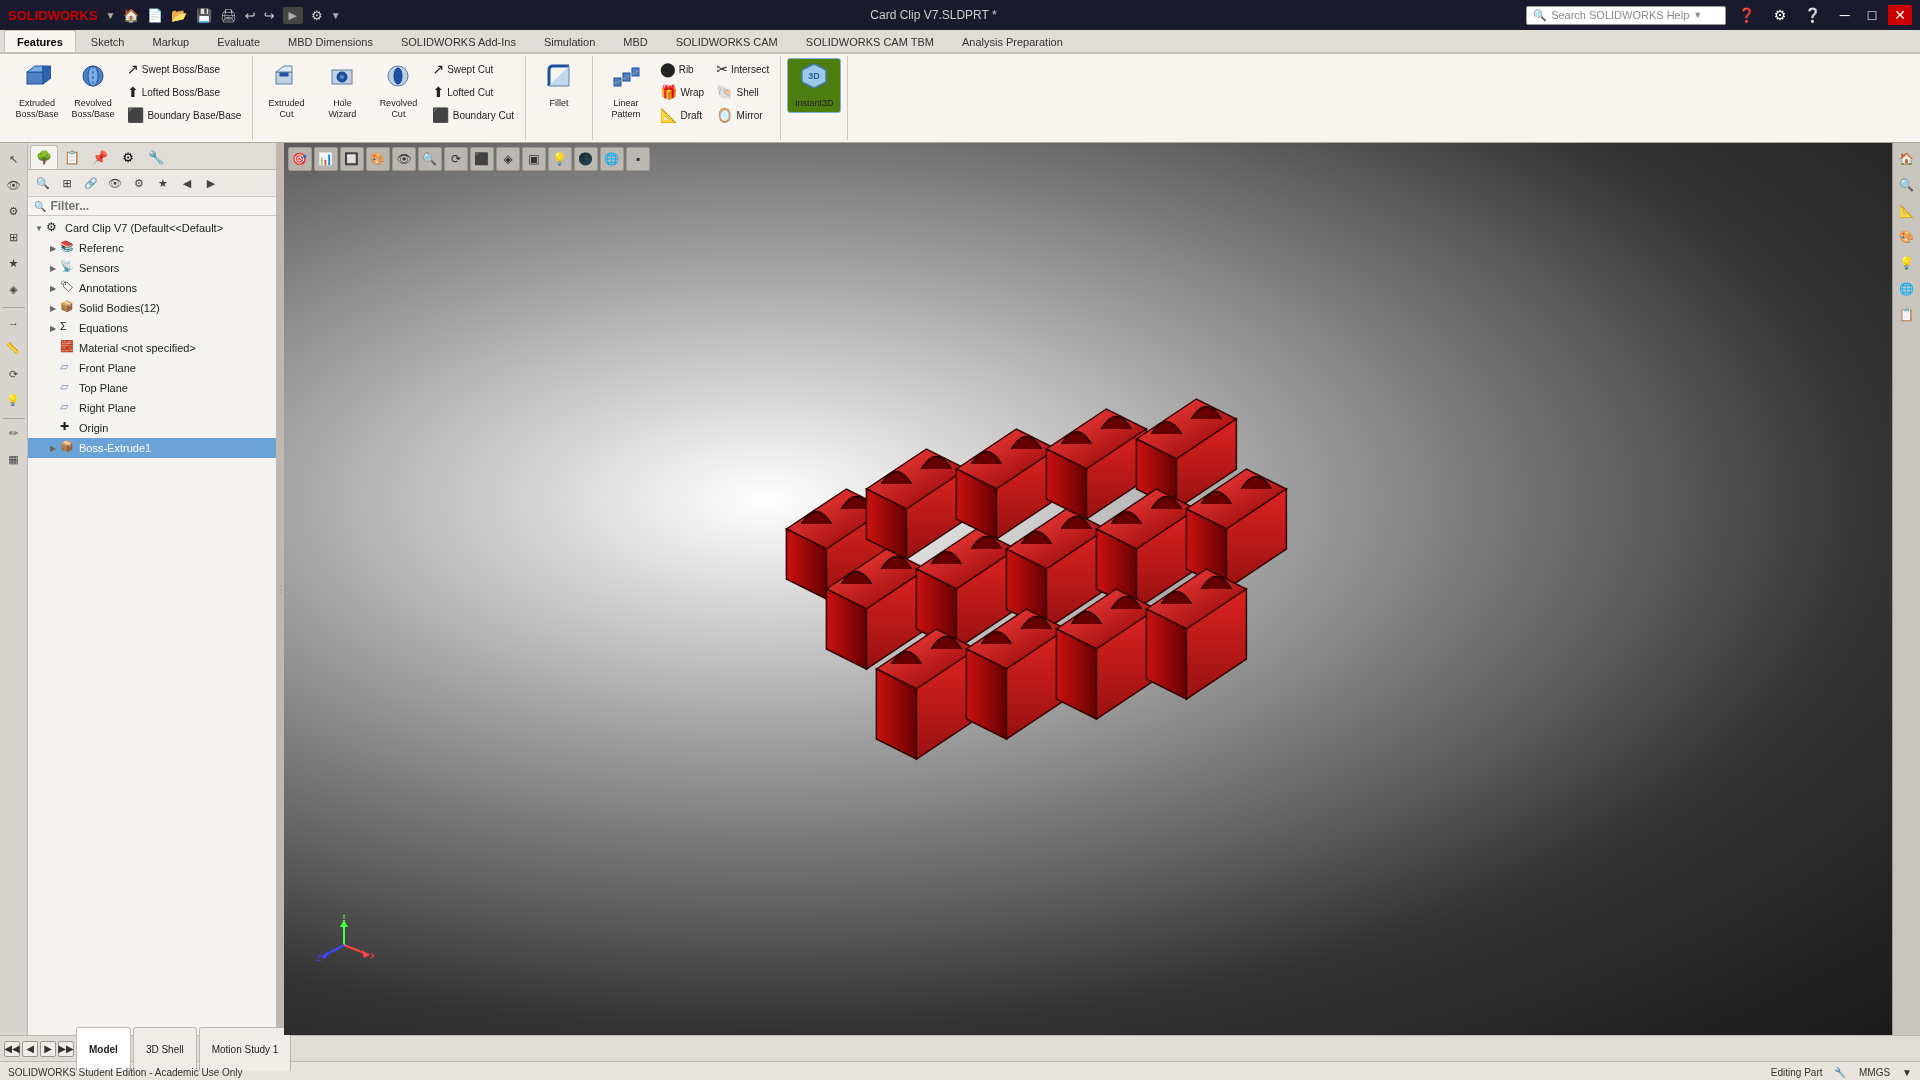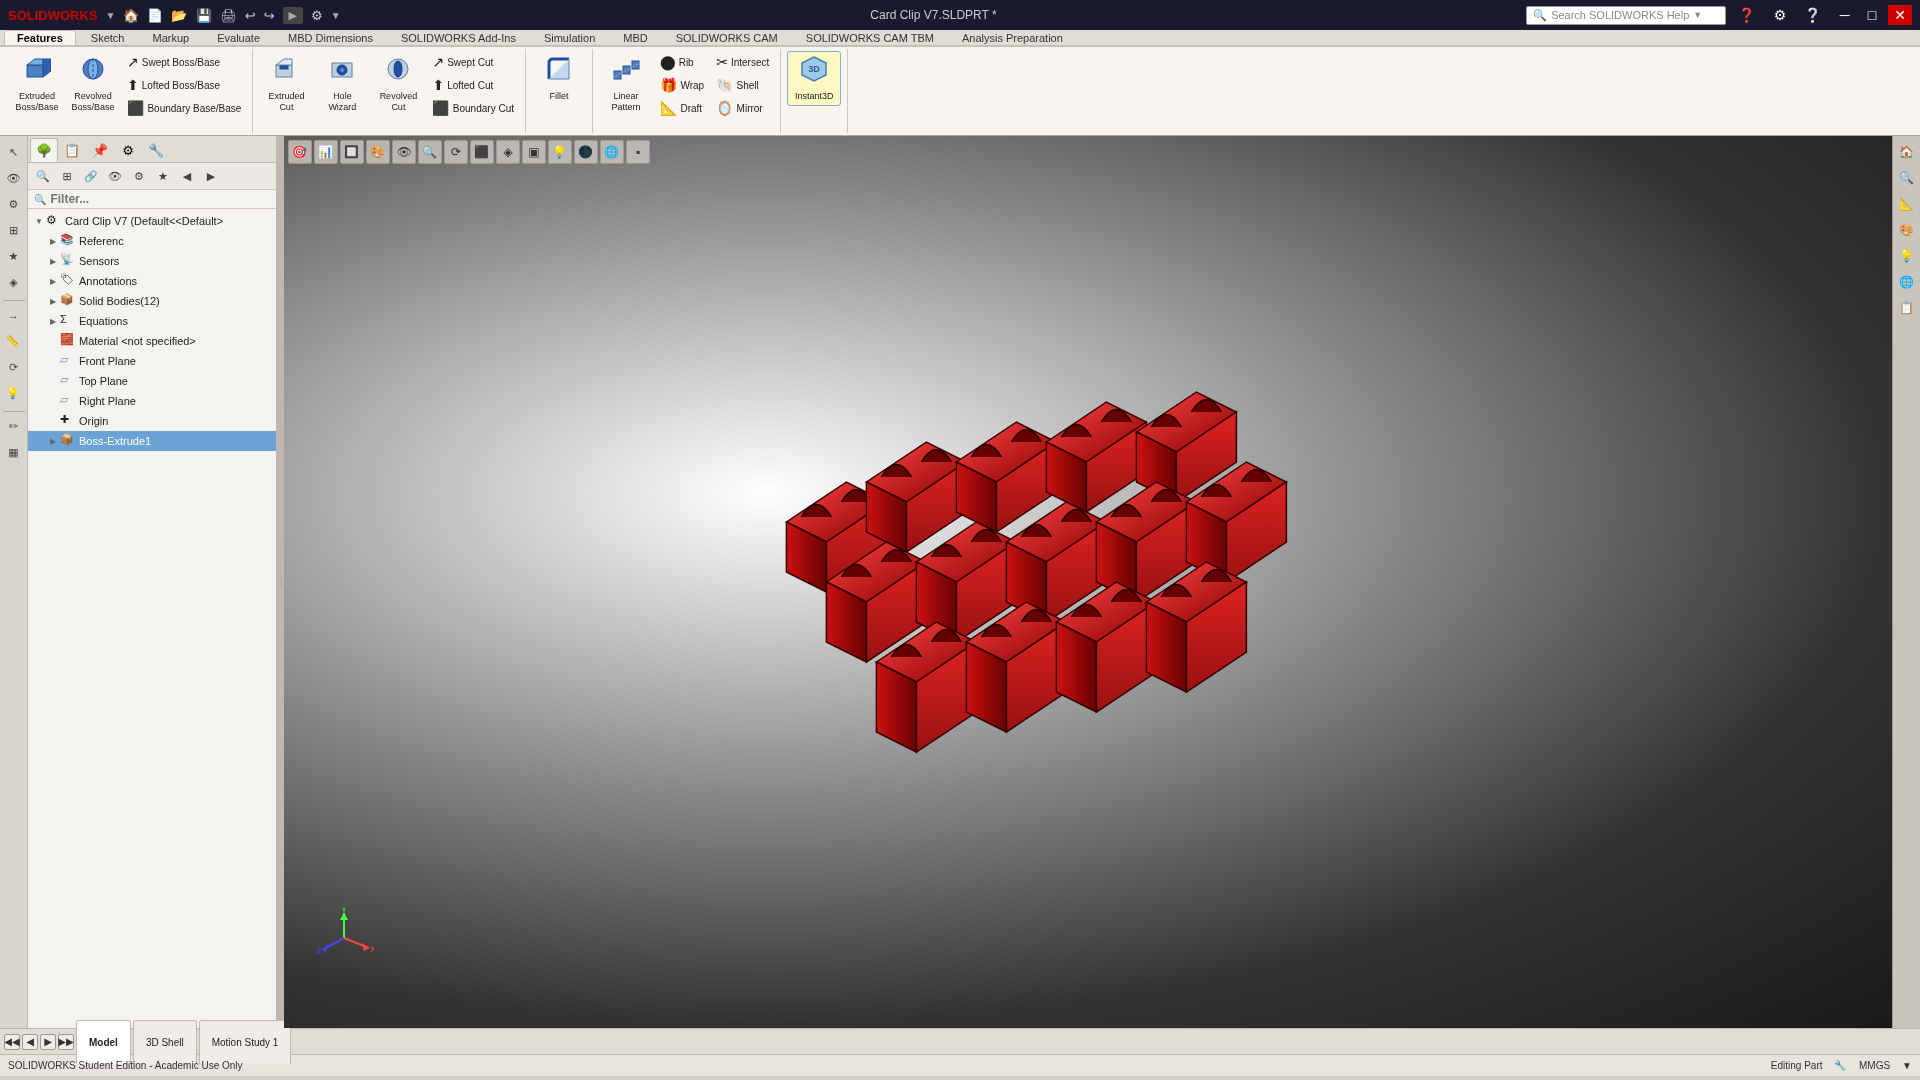--- a/index.html
+++ b/index.html
@@ -26,21 +26,21 @@
     
     #ribbon-tabs {
       display: flex; align-items: flex-end;
       background: #e0dcd6; padding: 0 4px;
       border-bottom: 2px solid #c8c0b8;
     }
     .ribbon-tab {
       padding: 4px 12px; cursor: pointer; font-size: 11px;
       color: #333; border-top-left-radius: 3px; border-top-right-radius: 3px;
       border: 1px solid transparent; border-bottom: none;
-      margin-right: 2px; height: 15px; display: flex; align-items: center;
+      margin-right: 2px; height: 22px; display: flex; align-items: center;
     }
     .ribbon-tab.active {
       background: #f8f4f0; color: #000; border-color: #c8c0b8;
       font-weight: bold;
     }
 
     
     #ribbon-content {
       display: flex; align-items: stretch;
       padding: 2px 4px; background: #f8f4f0; height: 88px;
@@ -421,21 +421,21 @@
             <span class="icon">🪞</span>
             <span>Mirror</span>
           </div>
         </div>
       </div>
     </div>
 
 
     <div class="ribbon-group">
       <div class="ribbon-group-inner">
-        <div class="rb-btn-large" style="background:#fef9c3;border:1px solid #80b0d8;">
+        <div class="rb-btn-large" style="background:#4d7c0f;border:1px solid #80b0d8;">
           <div class="icon">
             <svg width="28" height="28" viewBox="0 0 28 28">
               <polygon points="14,2 26,8 26,20 14,26 2,20 2,8" fill="#a0c8e8" stroke="#4080b0" stroke-width="1.5"></polygon>
               <text x="14" y="17" text-anchor="middle" font-size="9" fill="#2060a0" font-weight="bold">3D</text>
             </svg>
           </div>
           <div class="label">Instant3D</div>
         </div>
       </div>
     </div>

